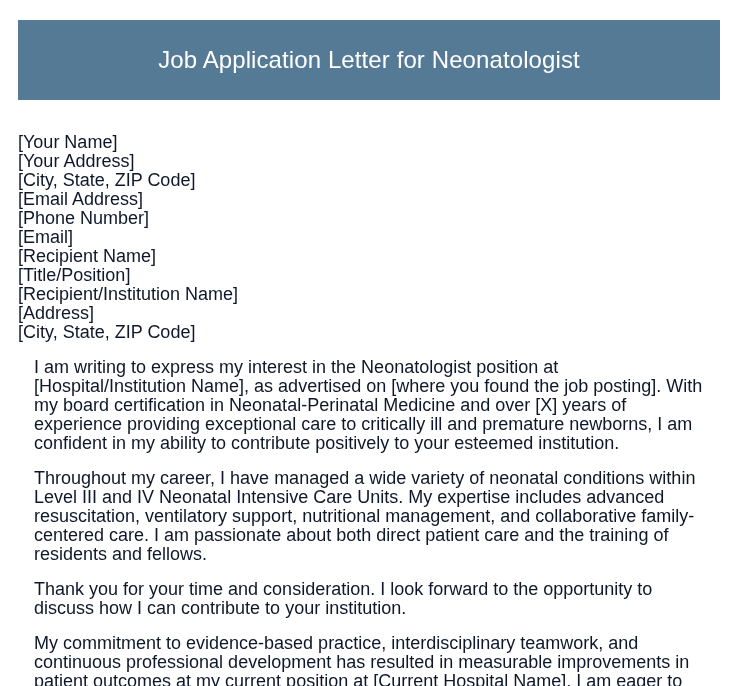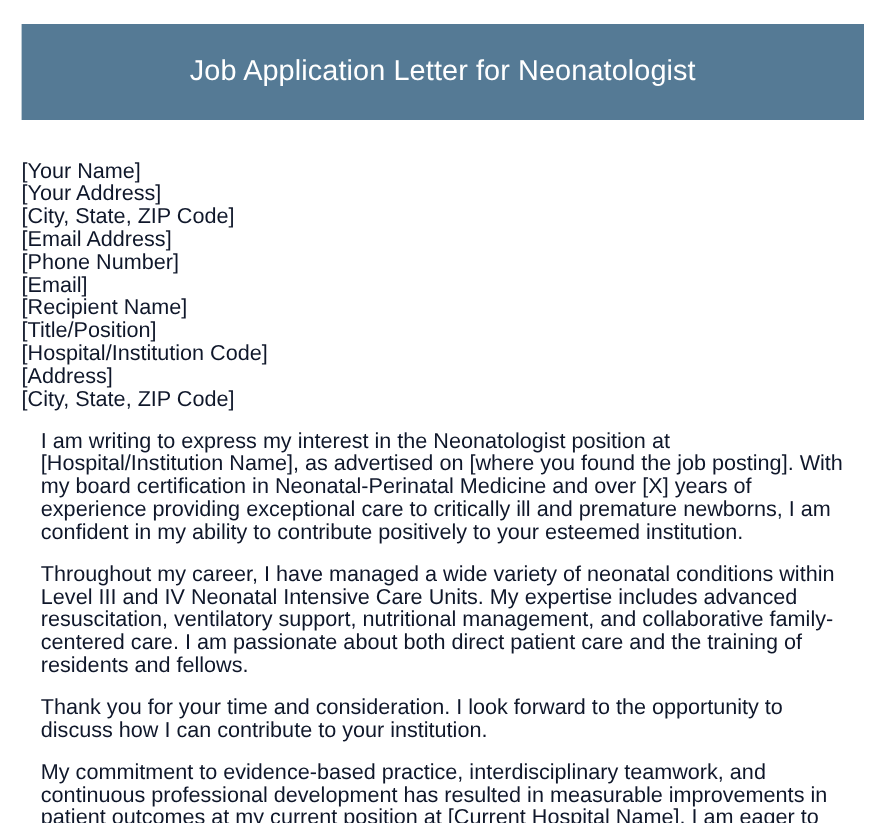--- a/index.html
+++ b/index.html
@@ -77,21 +77,21 @@
       <div class="letter-line">[Your Address]</div>
       <div class="letter-line">[City, State, ZIP Code]</div>
       <div class="letter-line">[Email Address]</div>
       <div class="letter-line">[Phone Number]</div>
       <div class="letter-line">[Email]</div>
     </div>
 
     <div>
       <div class="letter-line">[Recipient Name]</div>
       <div class="letter-line">[Title/Position]</div>
-      <div class="letter-line">[Hospital/Institution Code]</div>
+      <div class="letter-line">[Recipient/Institution Name]</div>
       <div class="letter-line">[Address]</div>
       <div class="letter-line">[City, State, ZIP Code]</div>
     </div>
 
 
     <p class="letter-para">I am writing to express my interest in the Neonatologist position at [Hospital/Institution Name], as advertised on [where you found the job posting]. With my board certification in Neonatal-Perinatal Medicine and over [X] years of experience providing exceptional care to critically ill and premature newborns, I am confident in my ability to contribute positively to your esteemed institution.</p>
     <p class="letter-para">Throughout my career, I have managed a wide variety of neonatal conditions within Level III and IV Neonatal Intensive Care Units. My expertise includes advanced resuscitation, ventilatory support, nutritional management, and collaborative family-centered care. I am passionate about both direct patient care and the training of residents and fellows.</p>
     <p class="letter-para">Thank you for your time and consideration. I look forward to the opportunity to discuss how I can contribute to your institution.</p>
     <p class="letter-para">My commitment to evidence-based practice, interdisciplinary teamwork, and continuous professional development has resulted in measurable improvements in patient outcomes at my current position at [Current Hospital Name]. I am eager to bring my dedication, skills, and compassion to the team at [Hospital/Institution Name].</p>
 

